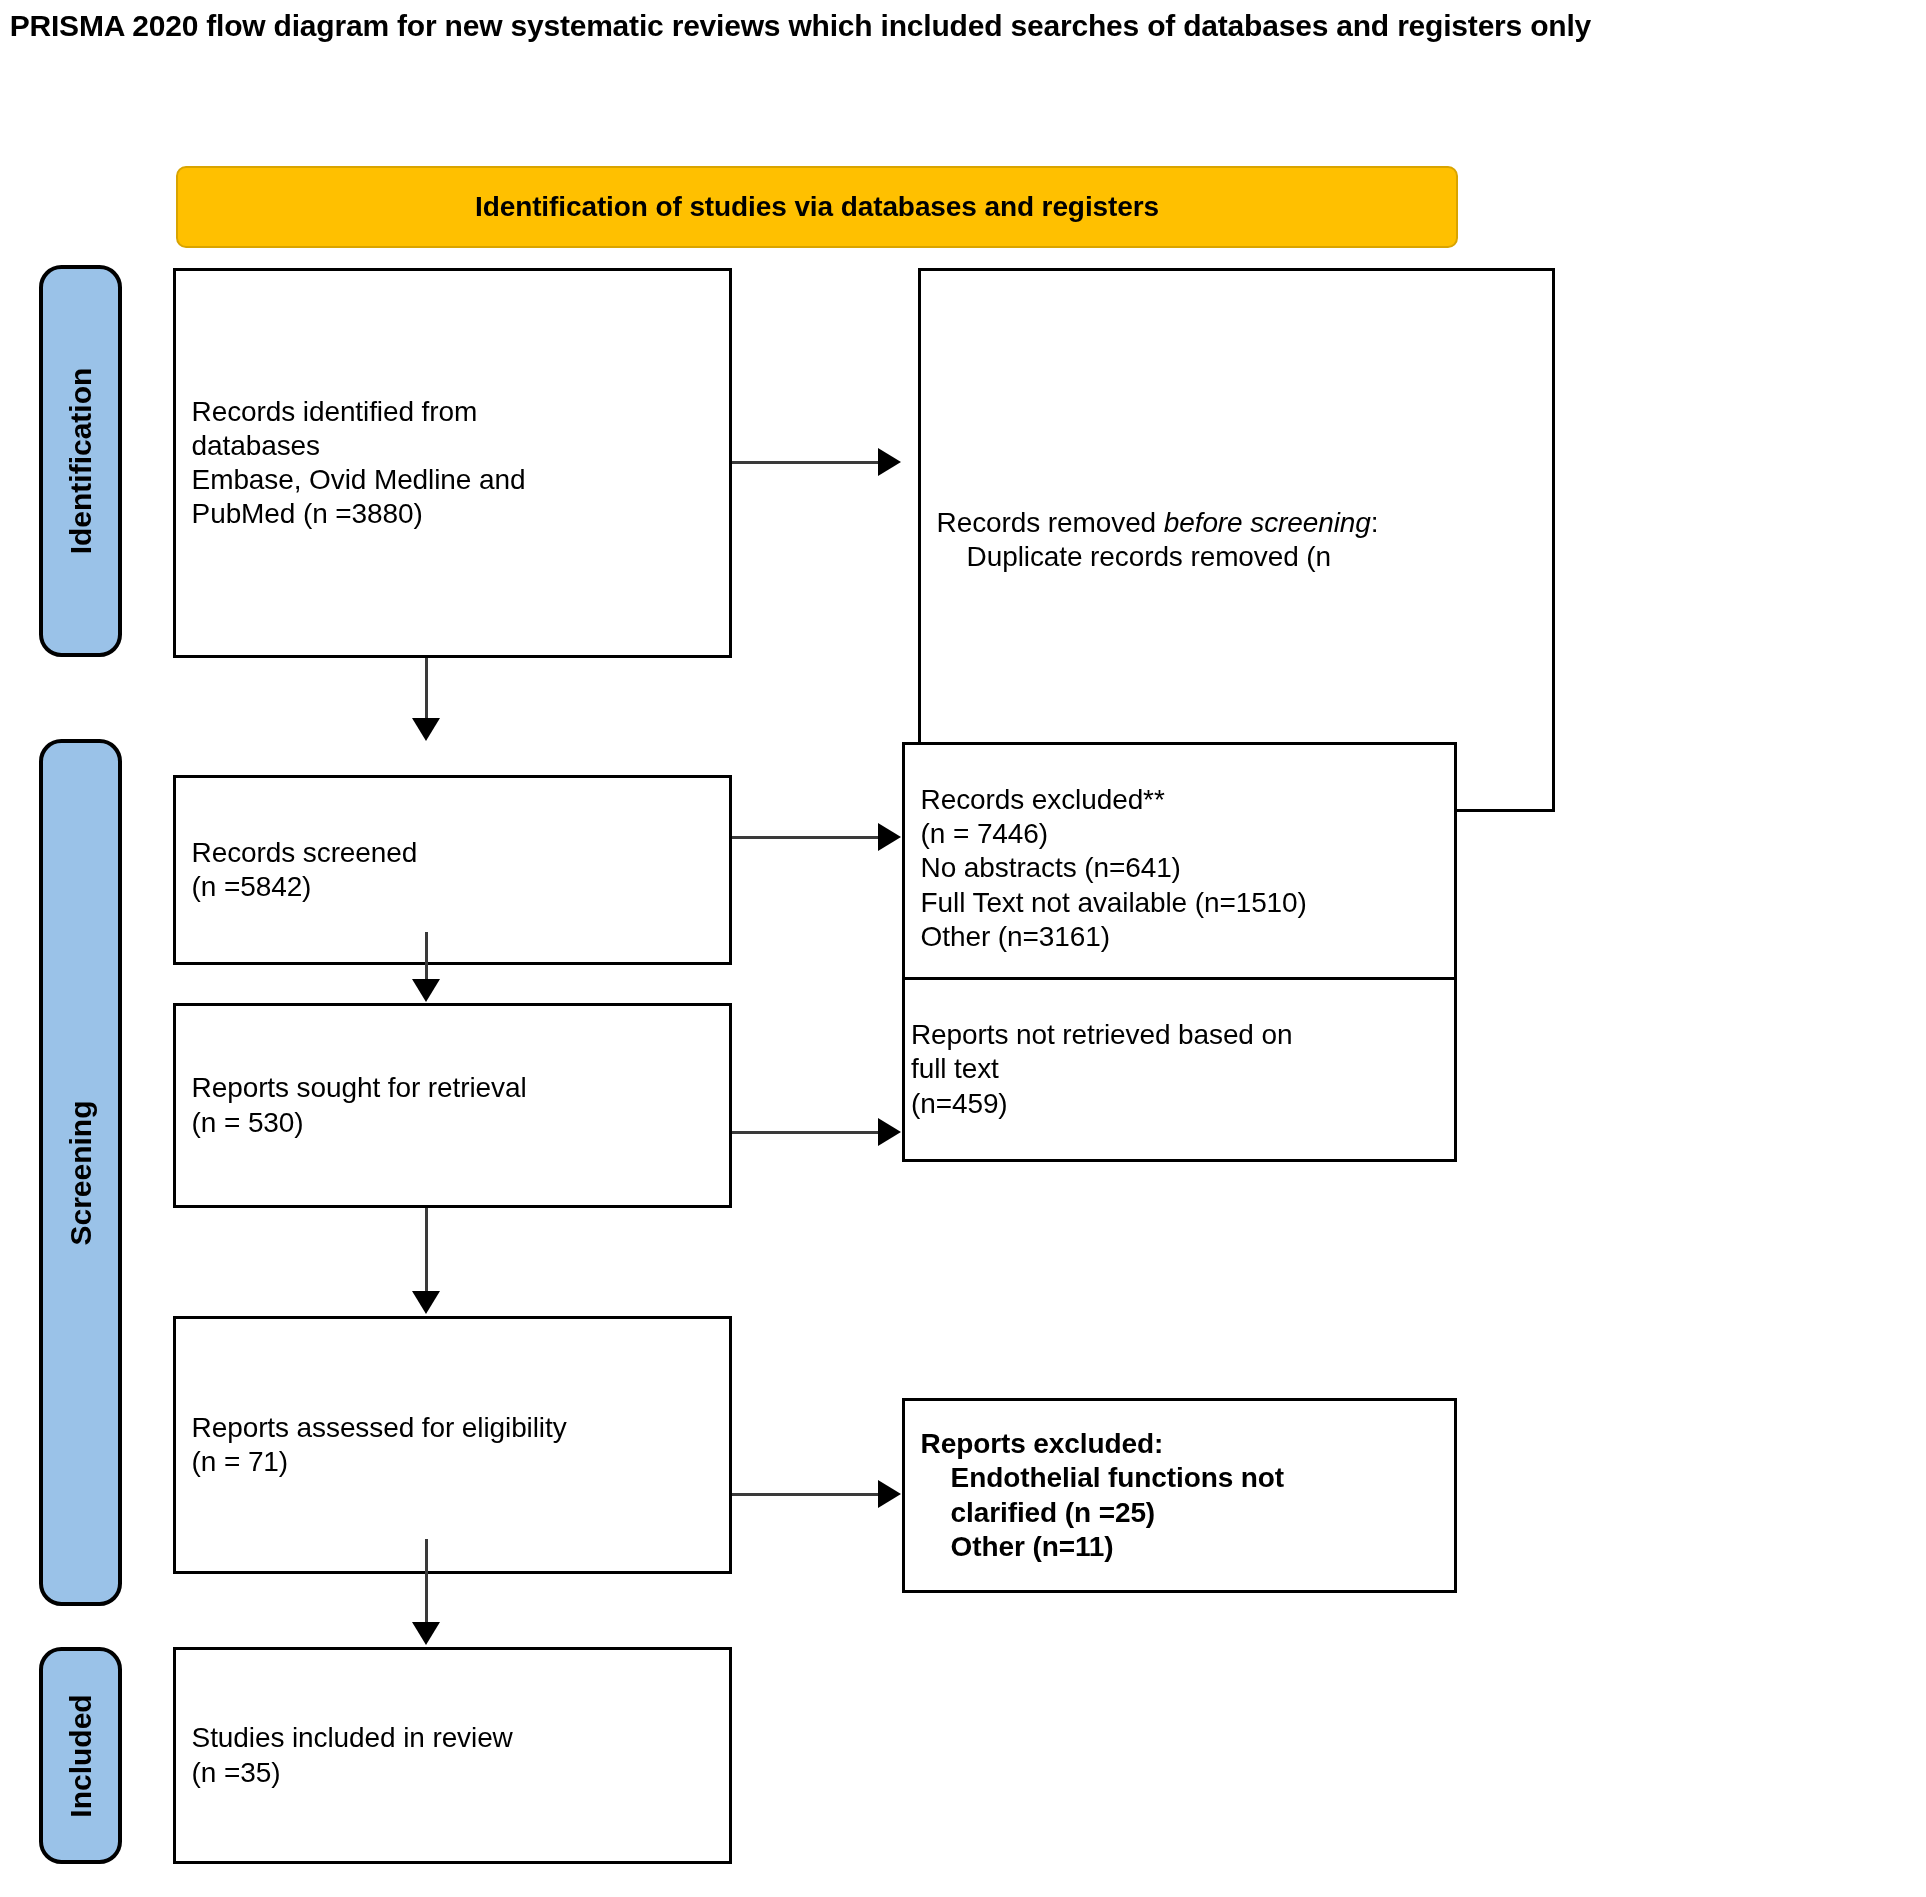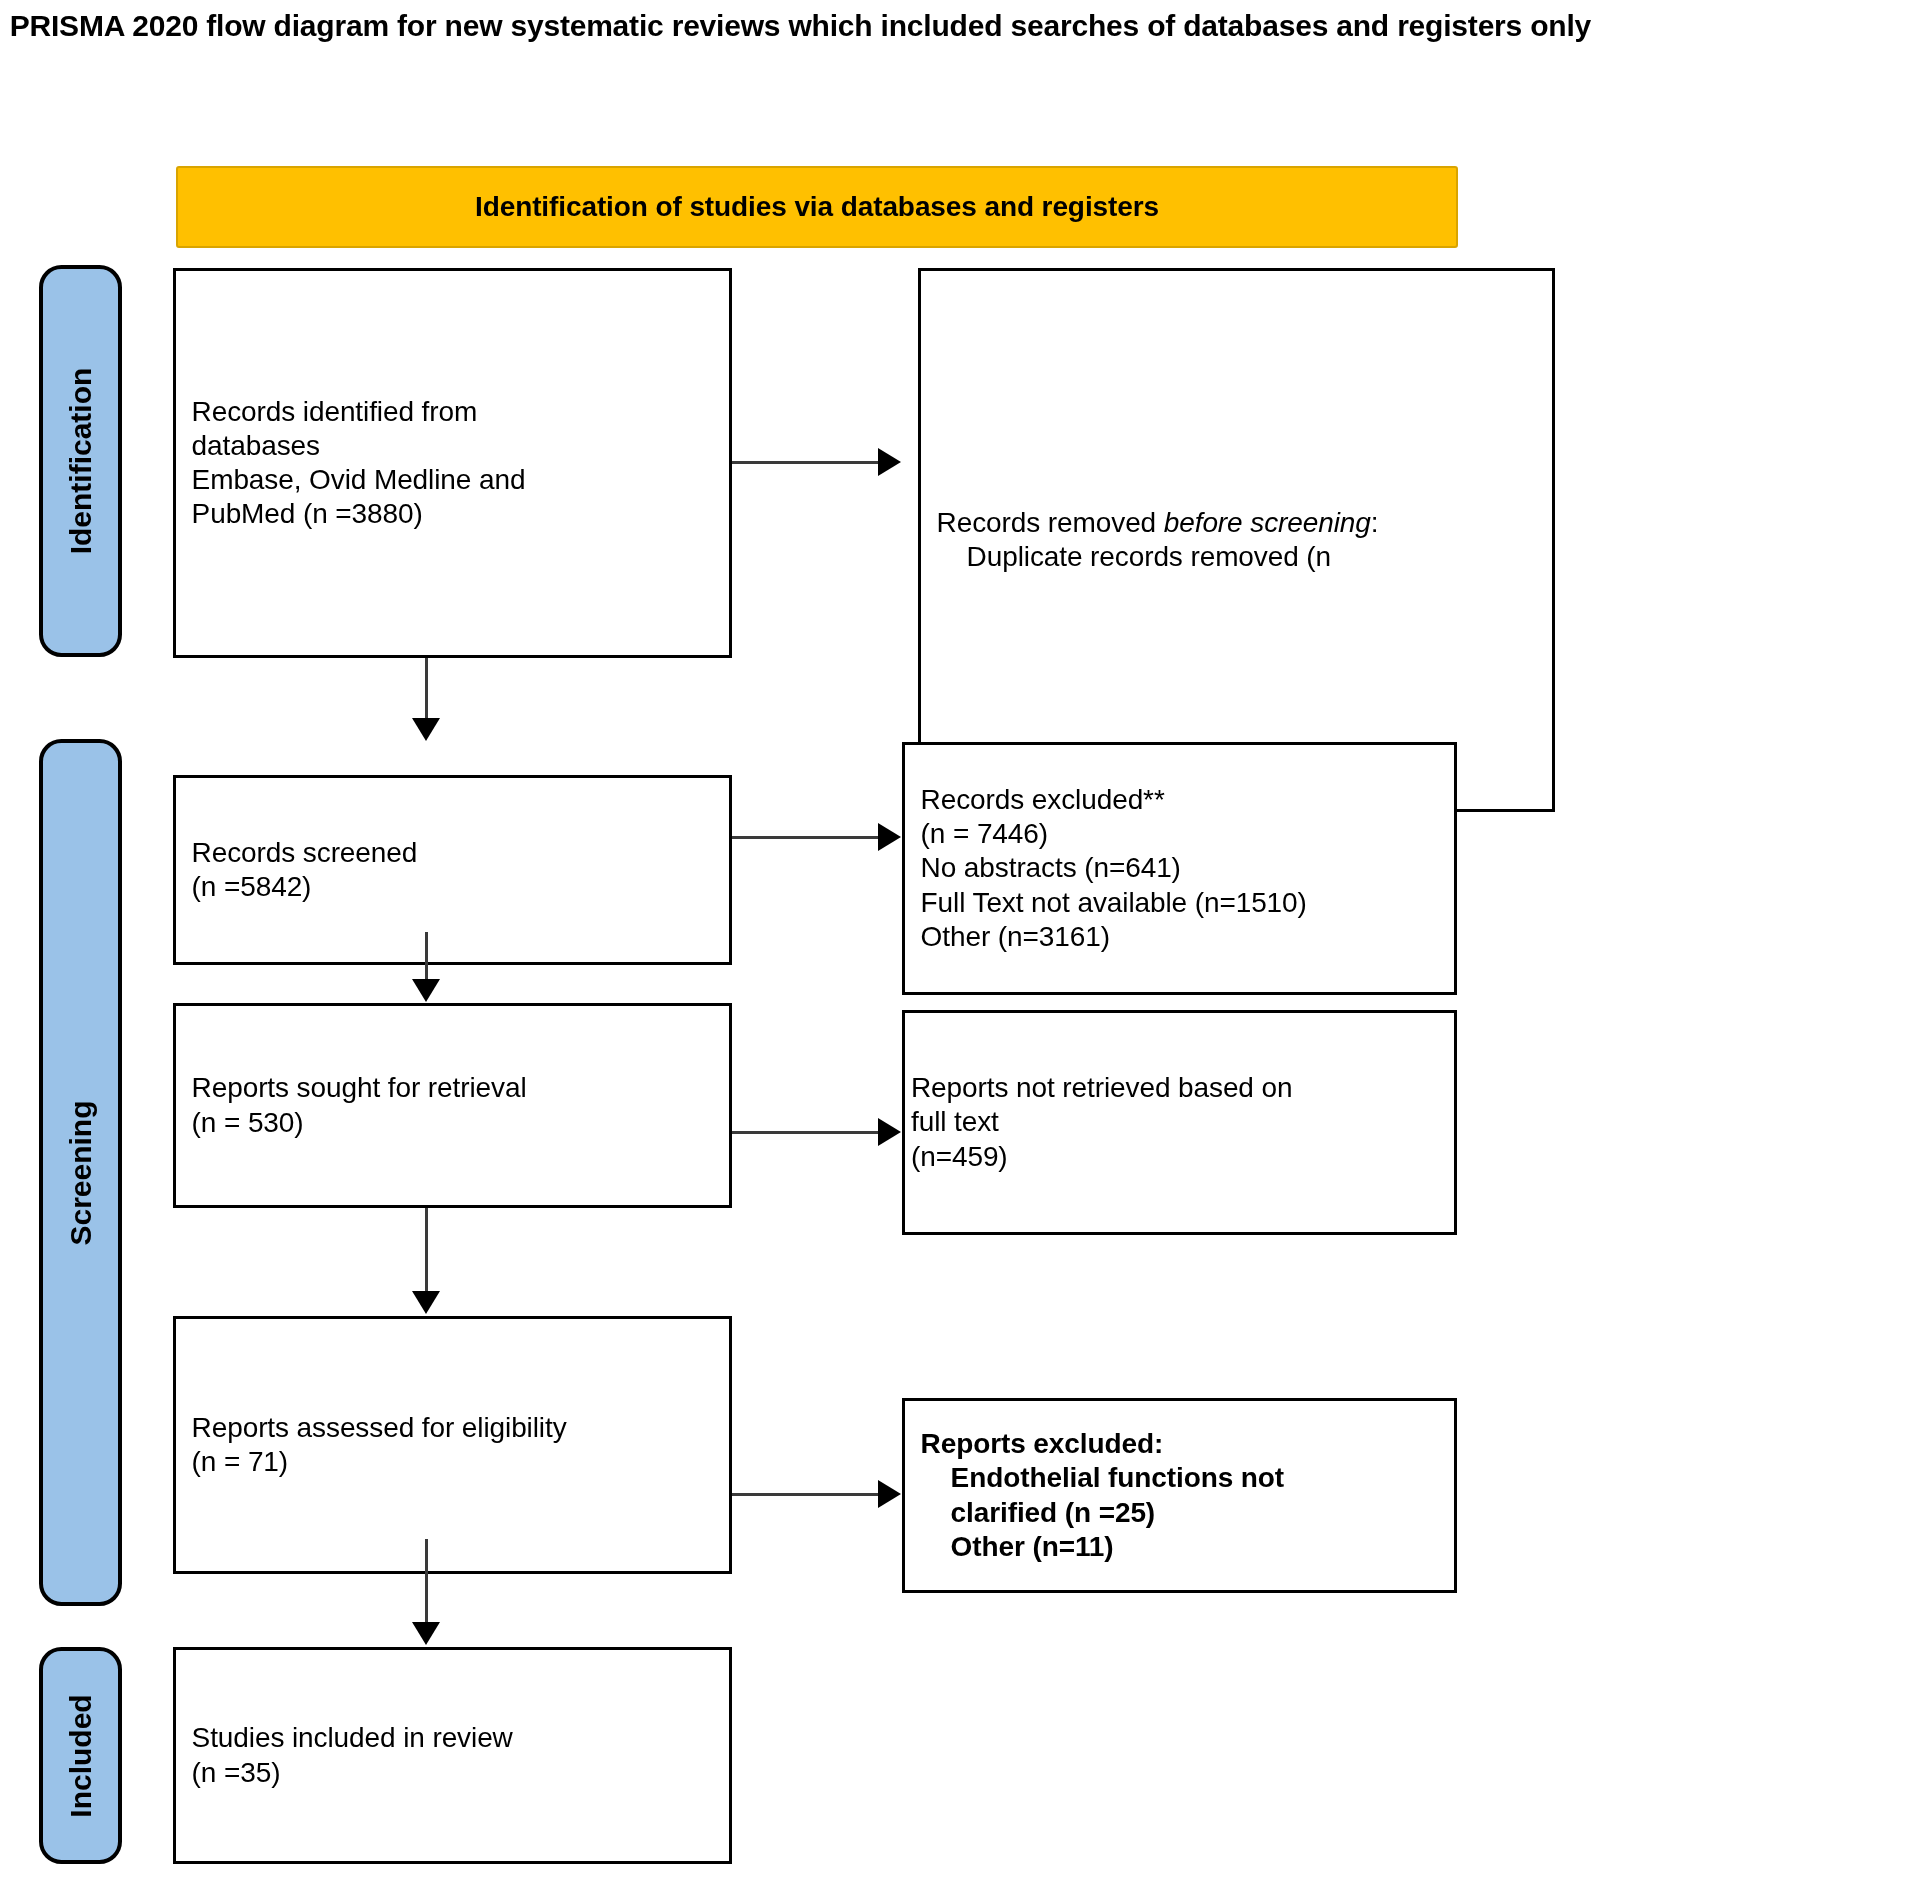--- a/index.html
+++ b/index.html
@@ -30,21 +30,21 @@
 
   
   #stage-header {
     position: absolute;
     left: 176px;
     top: 166px;
     width: 1282px;
     height: 82px;
     background: #FFC000;
     border: 2.4px solid #D9A400;
-    border-radius: 3px;
+    border-radius: 10px;
     box-sizing: border-box;
     display: flex;
     align-items: center;
     justify-content: center;
   }
   #stage-header .hdr-text {
     font-size: 28px;
     font-weight: bold;
     color: #000000;
     letter-spacing: -0.1px;
@@ -92,21 +92,21 @@
     letter-spacing: -0.1px;
   }
   .flow-box .line.indent { padding-left: 30px; }
   .flow-box .line em { font-style: italic; }
 
   #box-identified     { left: 173px;  top: 268px;  width: 559px; height: 390px; }
   #box-removed        { left: 902px; top: 268px;  width: 637px; height: 544px; margin-left: 16px; }
   #box-screened       { left: 173px;  top: 742px; width: 559px; height: 190px; margin-top: 33px; }
   #box-excluded       { left: 902px; top: 742px; width: 555px; height: 253px; }
   #box-sought         { left: 173px;  top: 1003px; width: 559px; height: 205px; }
-  #box-notretrieved   { left: 902px; top: 1010px; width: 555px; height: 225px; padding-left: 6px; }
+  #box-notretrieved   { left: 902px; top: 977px; width: 555px; height: 185px; padding-left: 6px; }
   #box-assessed       { left: 173px;  top: 1316px; width: 559px; height: 258px; }
   #box-reportsexcl    { left: 902px; top: 1398px; width: 555px; height: 195px; font-weight: bold; }
   #box-included       { left: 173px;  top: 1647px; width: 559px; height: 217px; }
 
   
   .conn-line {
     position: absolute;
     background: #3a3a3a;
   }
   .conn-h { height: 2.9px; }

